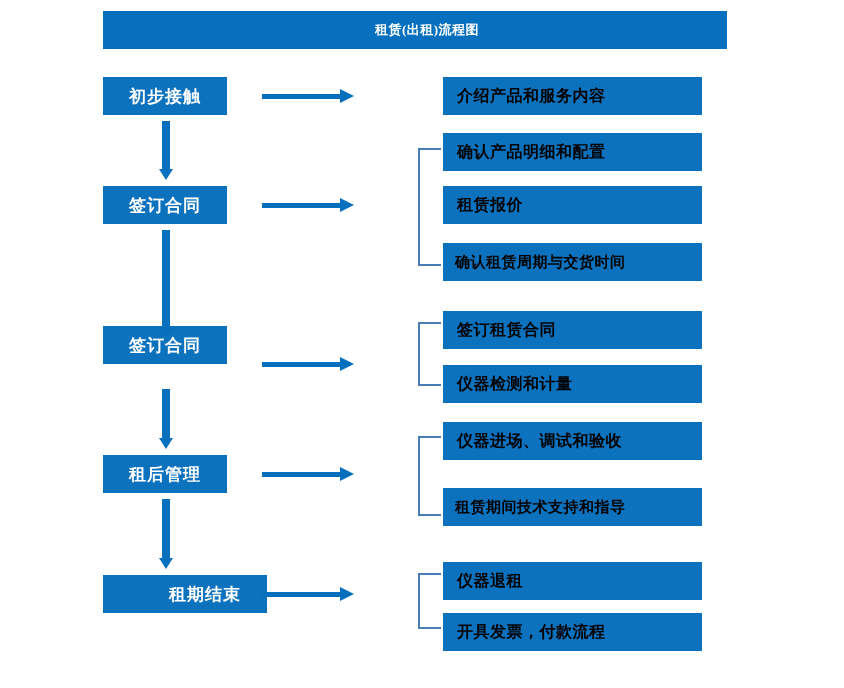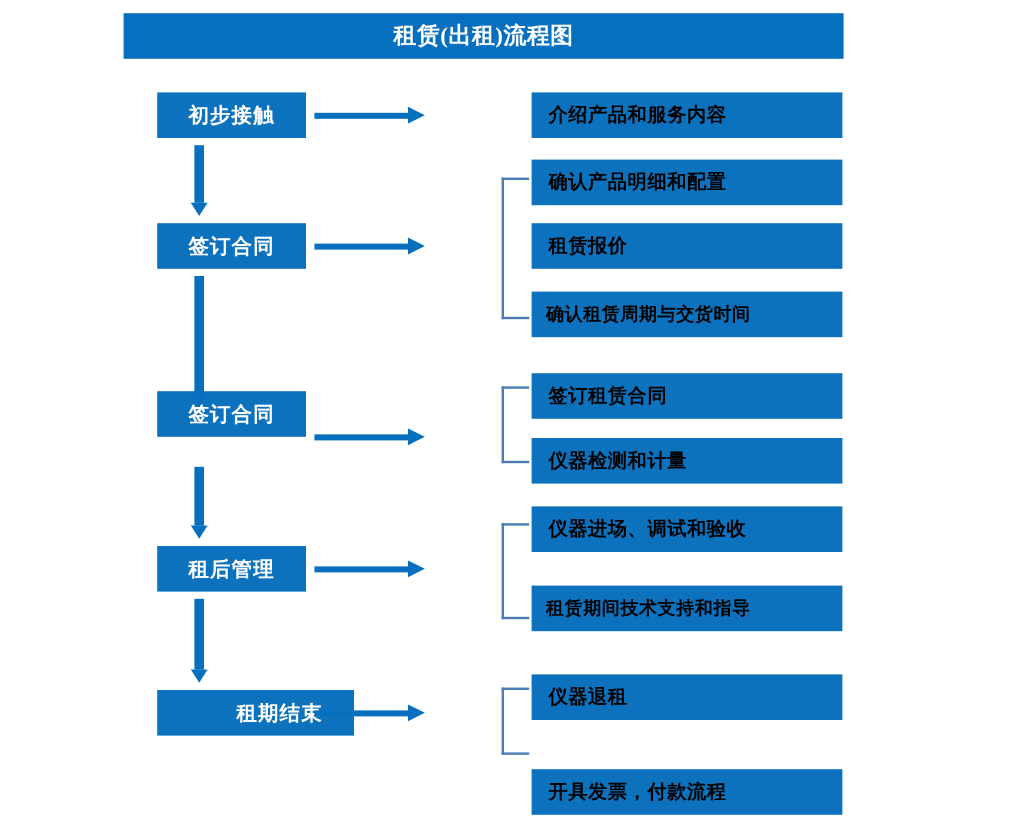--- a/index.html
+++ b/index.html
@@ -21,43 +21,43 @@
 
   
   .title-bar {
     position: absolute;
     left: 103px;
     top: 11px;
     width: 600px;
     height: 38px;
     background: #0670be;
     color: #ffffff;
-    font-size: 19px;
+    font-size: 13px;
     font-weight: bold;
     display: flex;
     align-items: center;
     justify-content: center;
     letter-spacing: 0.5px;
+    padding-left: 24px;
   }
 
   
   .stage-box {
     position: absolute;
     left: 103px;
     width: 124px;
     height: 38px;
     background: #0d72bd;
     color: #ffffff;
     font-size: 17px;
     font-weight: bold;
     display: flex;
     align-items: center;
     justify-content: center;
     letter-spacing: 1px;
-    margin-left: 28px;
   }
 
   
   .task-box {
     position: absolute;
     left: 443px;
     width: 259px;
     height: 38px;
     background: #0d72bd;
     color: #000000;
@@ -196,15 +196,15 @@
   <div class="task-box" style="top:186px;">租赁报价</div>
   <div class="task-box tight" style="top:243px;">确认租赁周期与交货时间</div>
 
   <div class="task-box" style="top:311px;">签订租赁合同</div>
   <div class="task-box" style="top:365px;">仪器检测和计量</div>
 
   <div class="task-box" style="top:422px;">仪器进场、调试和验收</div>
   <div class="task-box" style="top:562px;">仪器退租</div>
 
   <div class="task-box tight" style="top:488px;">租赁期间技术支持和指导</div>
-  <div class="task-box" style="top:613px;margin-top:28px;">开具发票，付款流程</div>
+  <div class="task-box" style="top:613px;">开具发票，付款流程</div>
 
 </div>
 
 </body></html>

